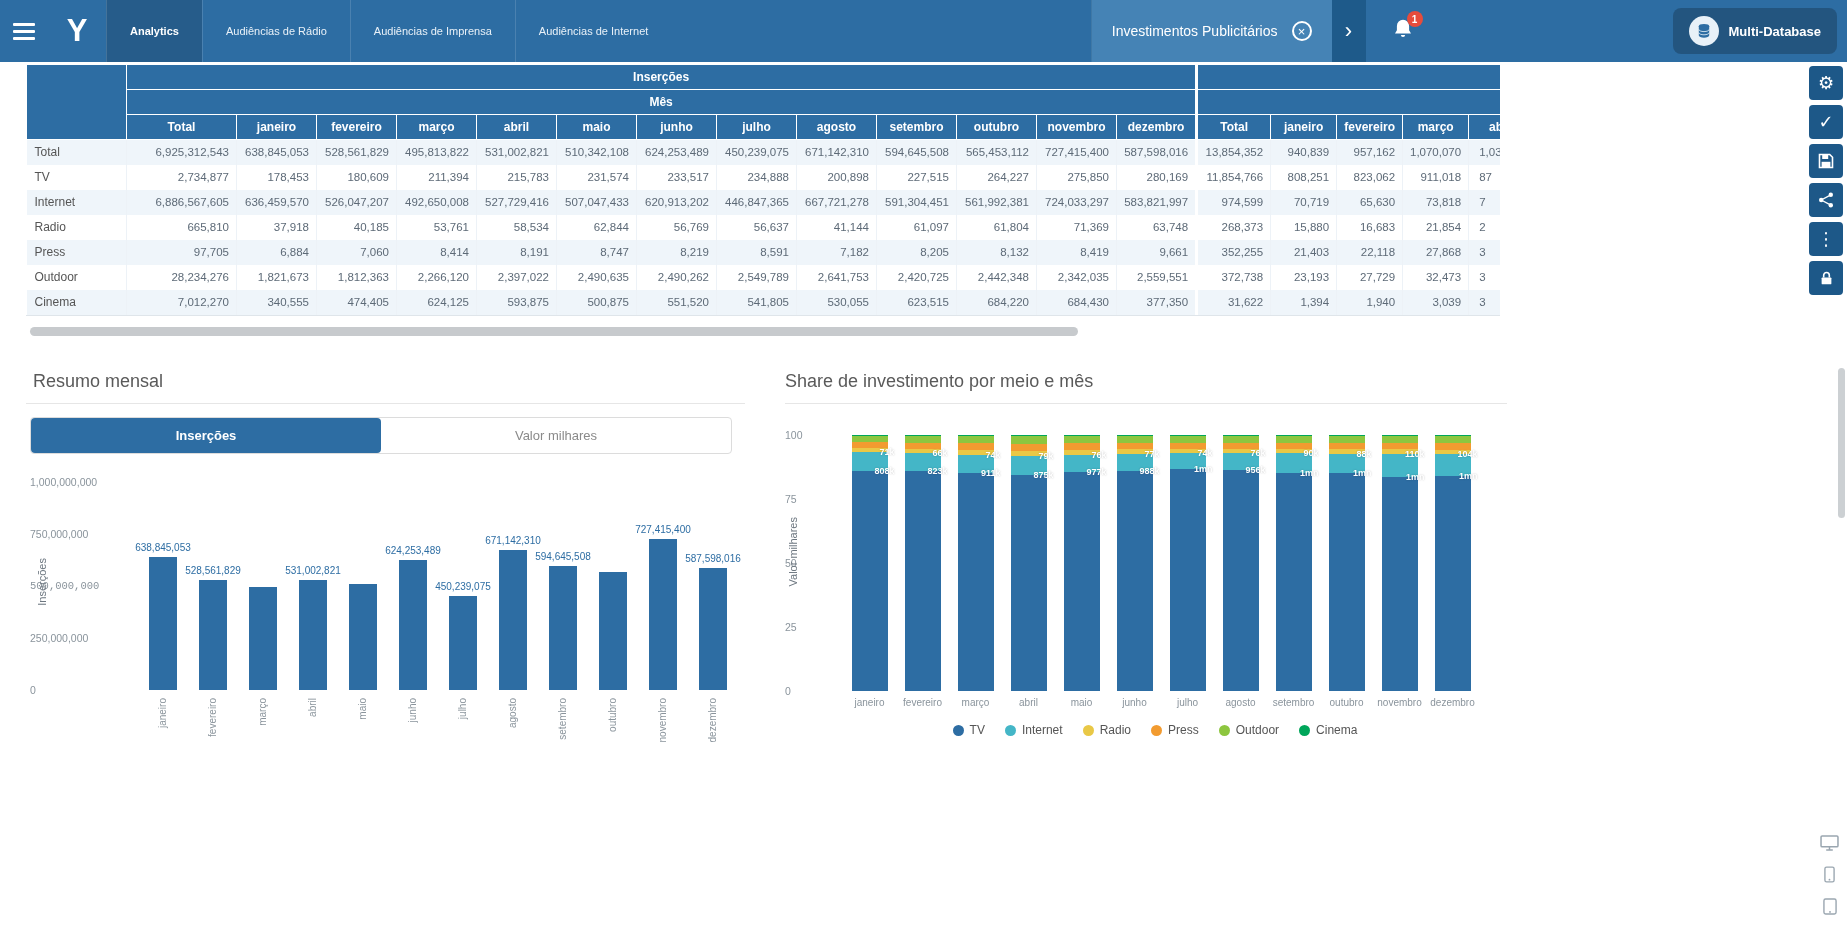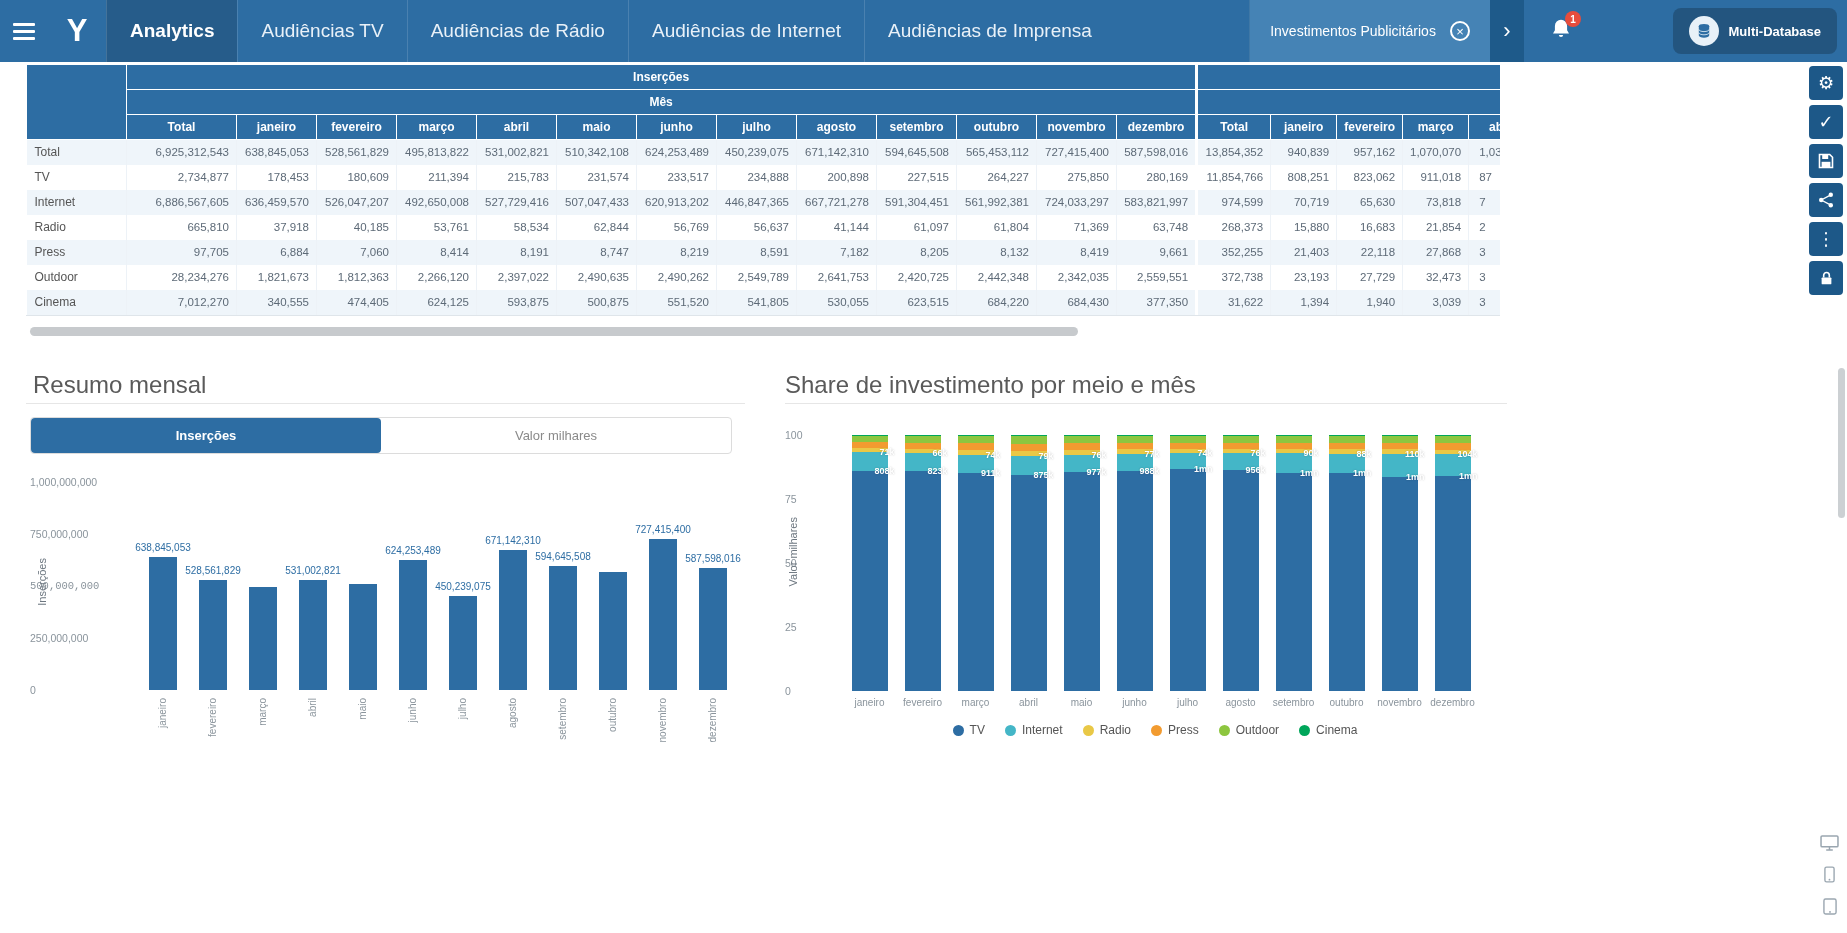--- a/index.html
+++ b/index.html
@@ -4,21 +4,21 @@
 <style>
   *{margin:0;padding:0;box-sizing:border-box}
   html,body{width:1847px;height:933px;font-family:"Liberation Sans",sans-serif;background:#ffffff;overflow:hidden;position:relative}
 
   
   .navbar{position:absolute;top:0;left:0;width:100%;height:62px;background:#2d6da3;display:flex;align-items:stretch;color:#fff;z-index:20}
   .burger{width:48px;display:flex;flex-direction:column;justify-content:center;align-items:center;gap:4px;cursor:pointer}
   .burger span{display:block;width:22px;height:3px;background:#fff;border-radius:1px}
   .logo{width:58px;display:flex;align-items:center;justify-content:center;font-size:31px;font-weight:bold;cursor:pointer}
   .nav-items{display:flex;align-items:stretch}
-  .nav-item{display:flex;align-items:center;padding:4px 23px;font-size:19px;color:#e9f1f8;border-left:1px solid rgba(255,255,255,.14);cursor:pointer;white-space:nowrap}
+  .nav-item{display:flex;align-items:center;padding:4px 23px;font-size:11px;color:#e9f1f8;border-left:1px solid rgba(255,255,255,.14);cursor:pointer;white-space:nowrap}
   .nav-item.active{background:rgba(0,0,0,.15);font-weight:bold;color:#fff}
   .s1{flex:1.8}.s2{flex:1}
   .doc-tab{display:flex;align-items:center;gap:14px;padding:0 20px;background:#4583b5;font-size:14px;cursor:pointer;border-left:1px solid rgba(0,0,0,.08)}
   .tab-close{width:20px;height:20px;border:2px solid #fff;border-radius:50%;display:flex;align-items:center;justify-content:center;font-size:13px;line-height:1;cursor:pointer}
   .arrow-strip{width:34px;background:#1e5a8a;display:flex;align-items:center;justify-content:center;font-size:22px;cursor:pointer}
   .bell-wrap{width:74px;display:flex;align-items:center;justify-content:center;position:relative;cursor:pointer}
   .badge{position:absolute;top:11px;right:17px;min-width:16px;height:16px;background:#e74c3c;border-radius:8px;font-size:10px;display:flex;align-items:center;justify-content:center;padding:0 3px;font-weight:bold}
   .db-pill{align-self:center;margin-right:10px;height:46px;display:flex;align-items:center;gap:10px;background:rgba(0,0,0,.22);border-radius:8px;padding:0 16px;font-size:13px;font-weight:bold;cursor:pointer;white-space:nowrap}
   .db-circle{width:30px;height:30px;background:#e8f1f8;border-radius:50%;display:flex;align-items:center;justify-content:center}
 
@@ -37,21 +37,21 @@
   tbody th{color:#555;font-weight:normal;font-size:12px;text-align:left;padding-left:8px;border-right:1px solid #edf2f7;background:#fff}
   tbody tr.alt td,tbody tr.alt th{background:#eff5fa}
   tbody tr:not(.alt) td{background:#fff}
   .g2{border-left:3px solid #fff !important}
   td.clipcol{text-align:left;padding-left:10px}
 
   .hscroll{position:absolute;left:30px;top:327px;width:1048px;height:9px;border-radius:5px;background:#c7cacd;cursor:pointer}
   .vscroll{position:absolute;right:2px;top:368px;width:7px;height:150px;border-radius:4px;background:#ccd0d3;cursor:pointer}
 
   
-  .panel-title{position:absolute;font-size:24px;color:#5a5a5a}
+  .panel-title{position:absolute;font-size:18px;color:#5a5a5a}
   .divider{position:absolute;height:1px;background:#e6e6e6}
   .seg-tabs{position:absolute;left:30px;top:417px;width:702px;height:37px;border:1px solid #dcdcdc;border-radius:4px;display:flex;background:#fff}
   .seg-tab{flex:1;display:flex;align-items:center;justify-content:center;font-size:13px;color:#8a8a8a;cursor:pointer;border-radius:4px}
   .seg-tab.active{background:#2d6da3;color:#fff;font-weight:bold}
 
   
   .chart{position:absolute}
   #chart-left{left:30px;top:462px;width:716px;height:345px}
   #chart-right{left:785px;top:415px;width:725px;height:385px}
   .ytitle{position:absolute;writing-mode:vertical-rl;transform:rotate(180deg);font-size:11px;color:#6d7780}
@@ -74,24 +74,23 @@
 
 <header class="navbar">
   <div class="burger">
       <span></span>
       <span></span>
       <span></span>
     </div>
   <div class="logo">Y</div>
   <nav class="nav-items" id="nav-items">
       <div class="nav-item active">Analytics</div>
-      <div class="nav-item">Audiências TV</div>
       <div class="nav-item">Audiências de Rádio</div>
+      <div class="nav-item">Audiências de Imprensa</div>
       <div class="nav-item">Audiências de Internet</div>
-      <div class="nav-item">Audiências de Imprensa</div>
     </nav>
   <div class="spacer s1"></div>
   <div class="doc-tab">
     <span>Investimentos Publicitários</span>
     <span class="tab-close">×</span>
   </div>
   <div class="arrow-strip">›</div>
   <div class="bell-wrap">
     <span>
       <svg width="24" height="24" viewBox="0 0 24 24" fill="#fff">

